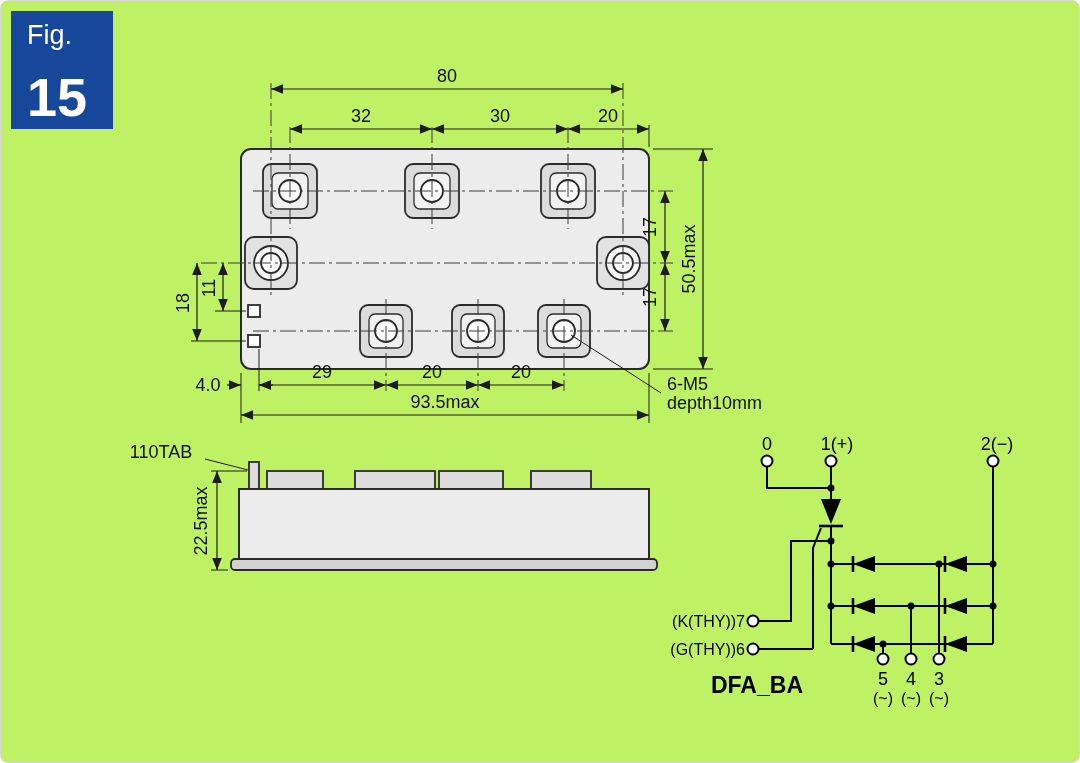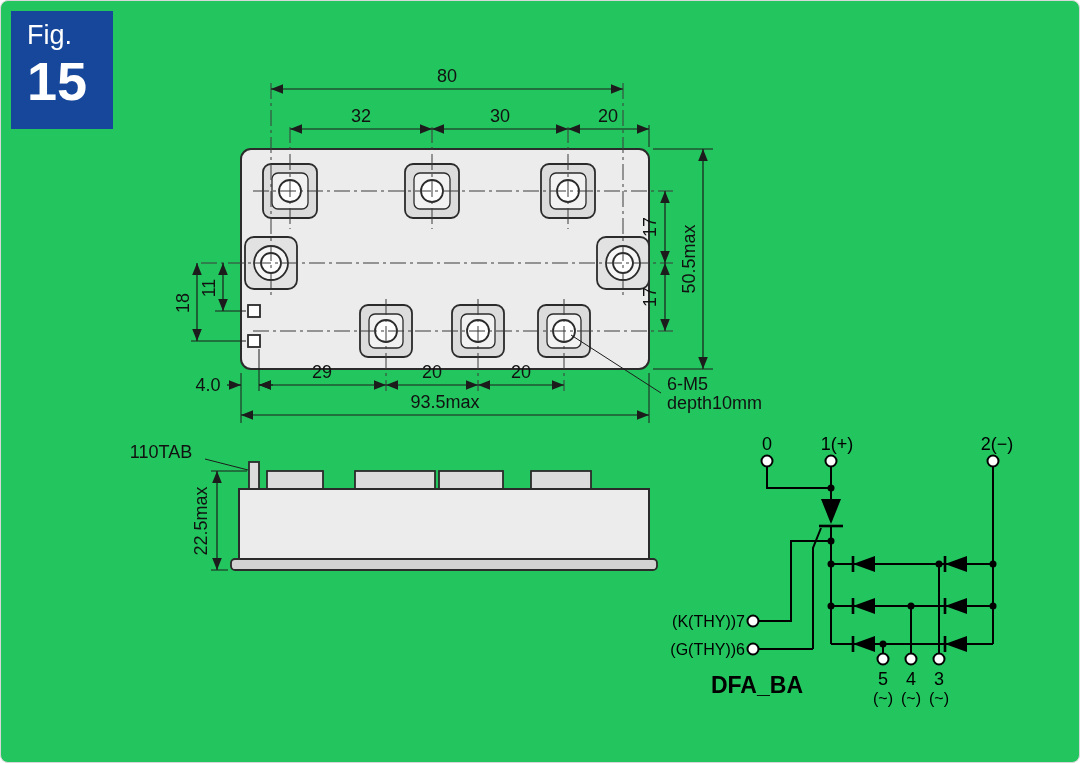--- a/index.html
+++ b/index.html
@@ -1,26 +1,26 @@
 <!DOCTYPE html>
 <html><head>
 <meta charset="utf-8">
 <style>
   html,body{margin:0;padding:0;background:#fff;}
   .canvas{
     position:relative;width:1080px;height:763px;box-sizing:border-box;
-    background:#22c55e;border:1px solid #d8d8d8;border-radius:8px;overflow:hidden;
+    background:#bef264;border:1px solid #d8d8d8;border-radius:8px;overflow:hidden;
     font-family:"Liberation Sans", sans-serif;
   }
   .fig-badge{
     position:absolute;top:10px;left:10px;width:102px;height:118px;
     background:#17479b;color:#ffffff;box-sizing:border-box;padding:10px 0 0 16px;
   }
   .fig-label{font-size:27px;line-height:1.1;}
-  .fig-number{font-size:54px;font-weight:bold;line-height:1.05;margin-top:2px;}
+  .fig-number{font-size:54px;font-weight:bold;line-height:1.05;margin-top:18px;}
   svg{position:absolute;top:0;left:0;}
   .fill-body{fill:#ececec;stroke:#2b2b2b;stroke-width:2;}
   .fill-pad{fill:#e2e2e2;stroke:#2b2b2b;stroke-width:1.8;}
   .fill-term{fill:#dcdcdc;stroke:#2b2b2b;stroke-width:1.8;}
   .fill-term-inner{fill:#f1f1f1;stroke:#2b2b2b;stroke-width:1.3;}
   .hole{fill:#ffffff;stroke:#2b2b2b;stroke-width:1.8;}
   .hole-outer{fill:#f5f5f5;stroke:#2b2b2b;stroke-width:1.8;}
   .plate{fill:#d2d2d2;stroke:#2b2b2b;stroke-width:1.8;}
   .cl{stroke:#3a3a3a;stroke-width:1;stroke-dasharray:16 4 3 4;fill:none;}
   .dim{stroke:#1c1c1c;stroke-width:1.2;fill:none;}

